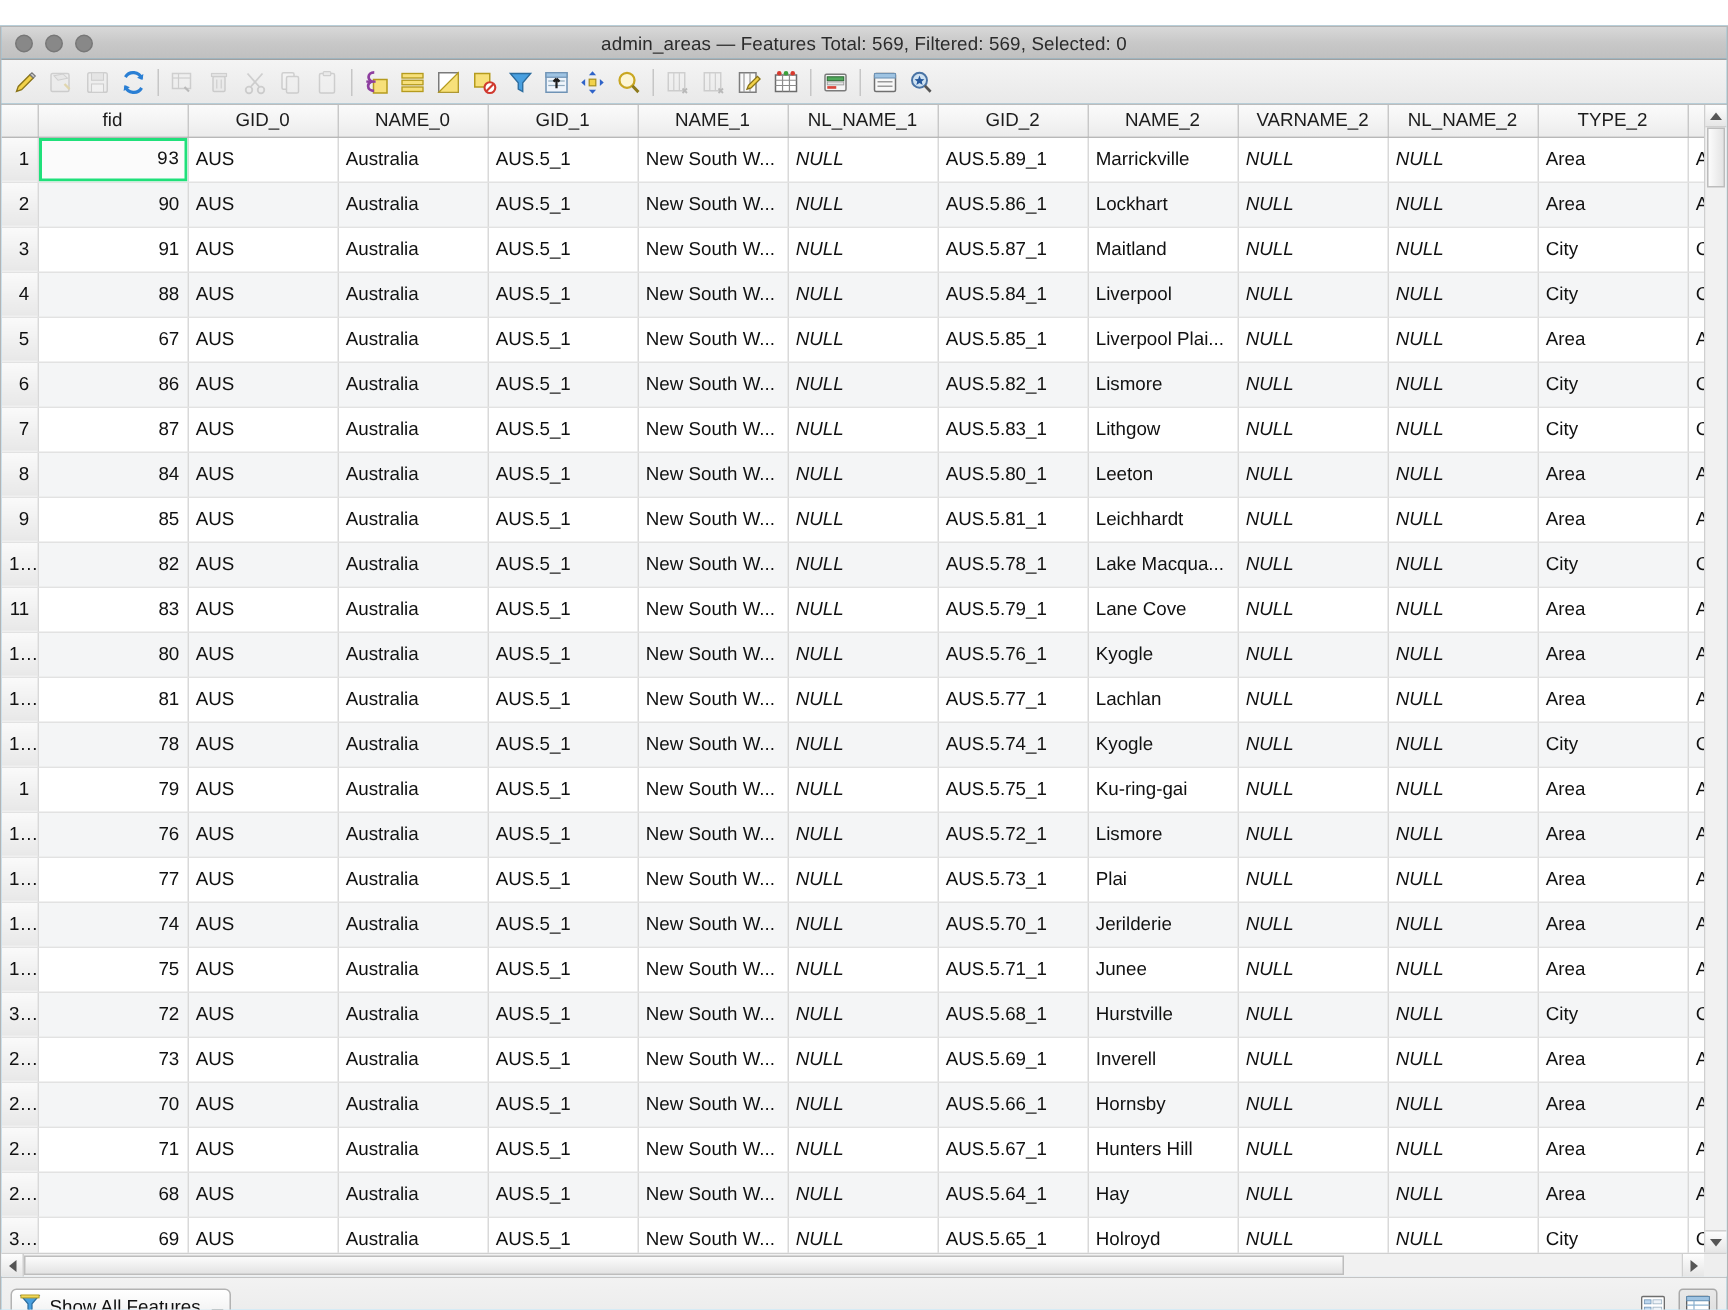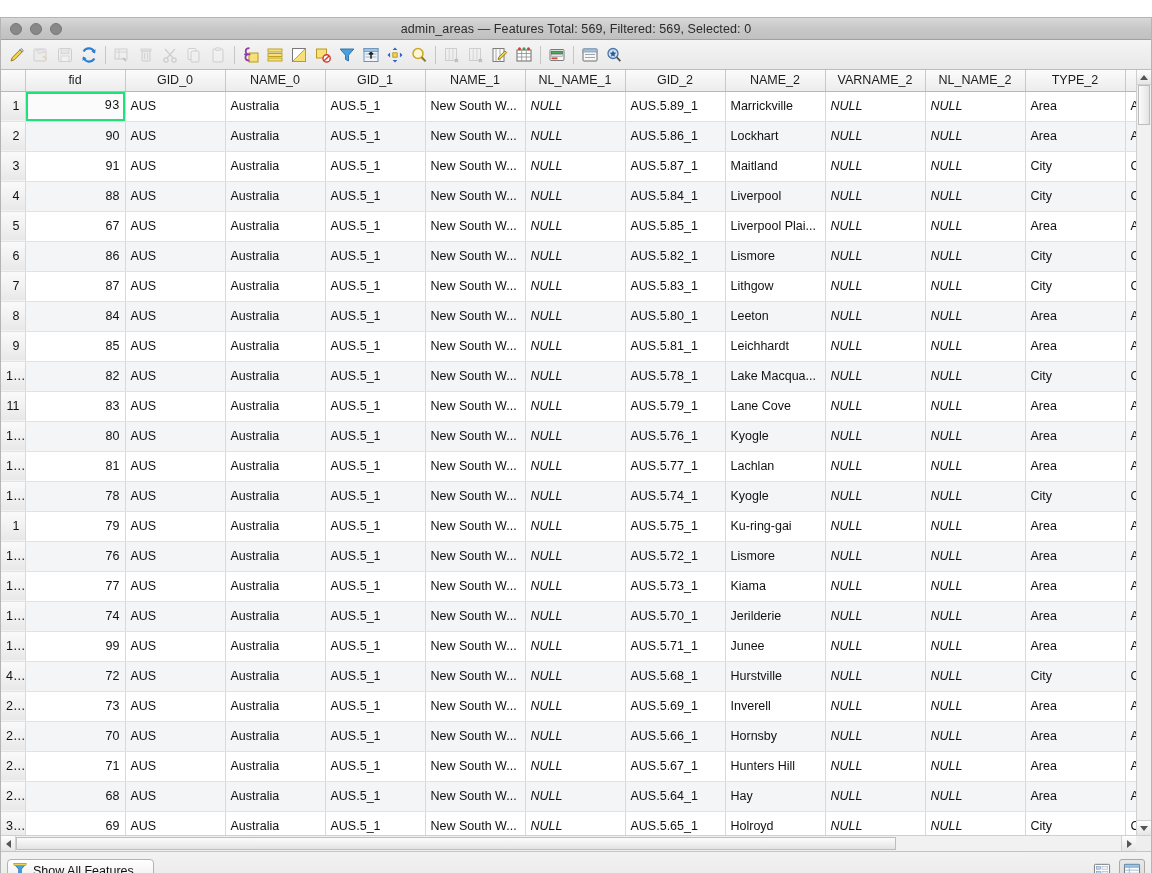--- a/index.html
+++ b/index.html
@@ -718,21 +718,21 @@
               </tr>
               <tr class="odd">
                 <td class="rownum">17</td>
                 <td class="num">77</td>
                 <td class="">AUS</td>
                 <td class="">Australia</td>
                 <td class="">AUS.5_1</td>
                 <td class="">New South W...</td>
                 <td class="nullv">NULL</td>
                 <td class="">AUS.5.73_1</td>
-                <td class="">Kiama</td>
+                <td class="">Plai</td>
                 <td class="nullv">NULL</td>
                 <td class="nullv">NULL</td>
                 <td class="">Area</td>
                 <td class="">Ar</td>
               </tr>
               <tr class="even">
                 <td class="rownum">18</td>
                 <td class="num">74</td>
                 <td class="">AUS</td>
                 <td class="">Australia</td>
@@ -741,35 +741,35 @@
                 <td class="nullv">NULL</td>
                 <td class="">AUS.5.70_1</td>
                 <td class="">Jerilderie</td>
                 <td class="nullv">NULL</td>
                 <td class="nullv">NULL</td>
                 <td class="">Area</td>
                 <td class="">Ar</td>
               </tr>
               <tr class="odd">
                 <td class="rownum">19</td>
-                <td class="num">99</td>
+                <td class="num">75</td>
                 <td class="">AUS</td>
                 <td class="">Australia</td>
                 <td class="">AUS.5_1</td>
                 <td class="">New South W...</td>
                 <td class="nullv">NULL</td>
                 <td class="">AUS.5.71_1</td>
                 <td class="">Junee</td>
                 <td class="nullv">NULL</td>
                 <td class="nullv">NULL</td>
                 <td class="">Area</td>
                 <td class="">Ar</td>
               </tr>
               <tr class="even">
-                <td class="rownum">40</td>
+                <td class="rownum">30</td>
                 <td class="num">72</td>
                 <td class="">AUS</td>
                 <td class="">Australia</td>
                 <td class="">AUS.5_1</td>
                 <td class="">New South W...</td>
                 <td class="nullv">NULL</td>
                 <td class="">AUS.5.68_1</td>
                 <td class="">Hurstville</td>
                 <td class="nullv">NULL</td>
                 <td class="nullv">NULL</td>

